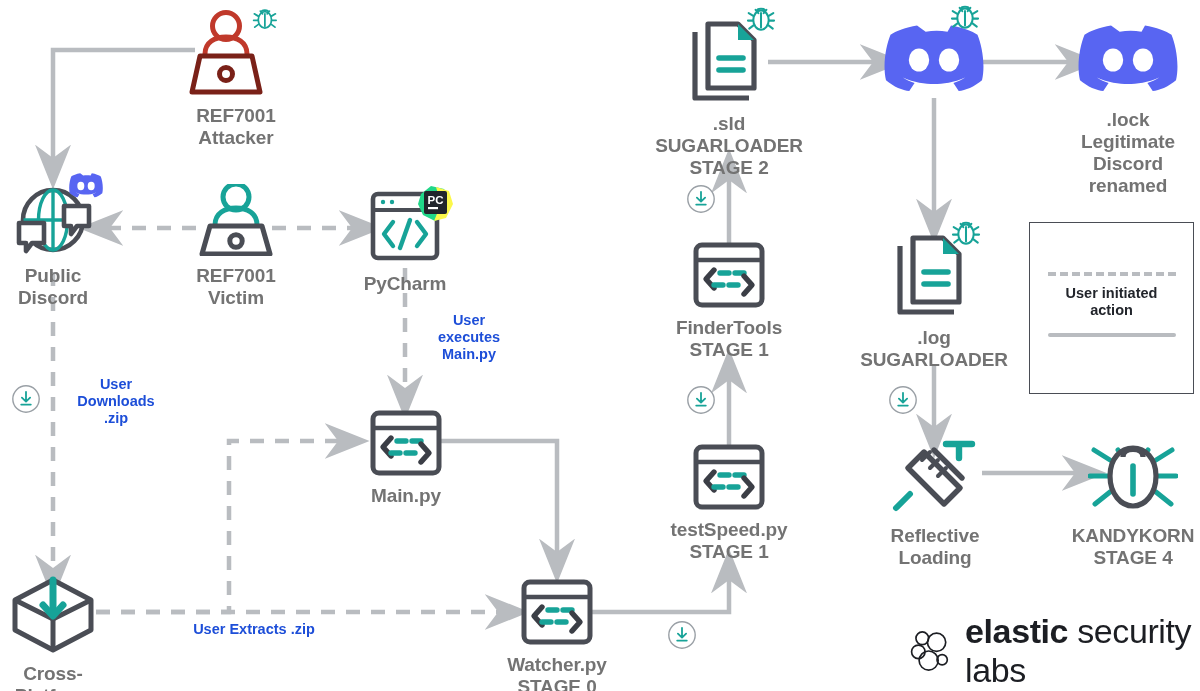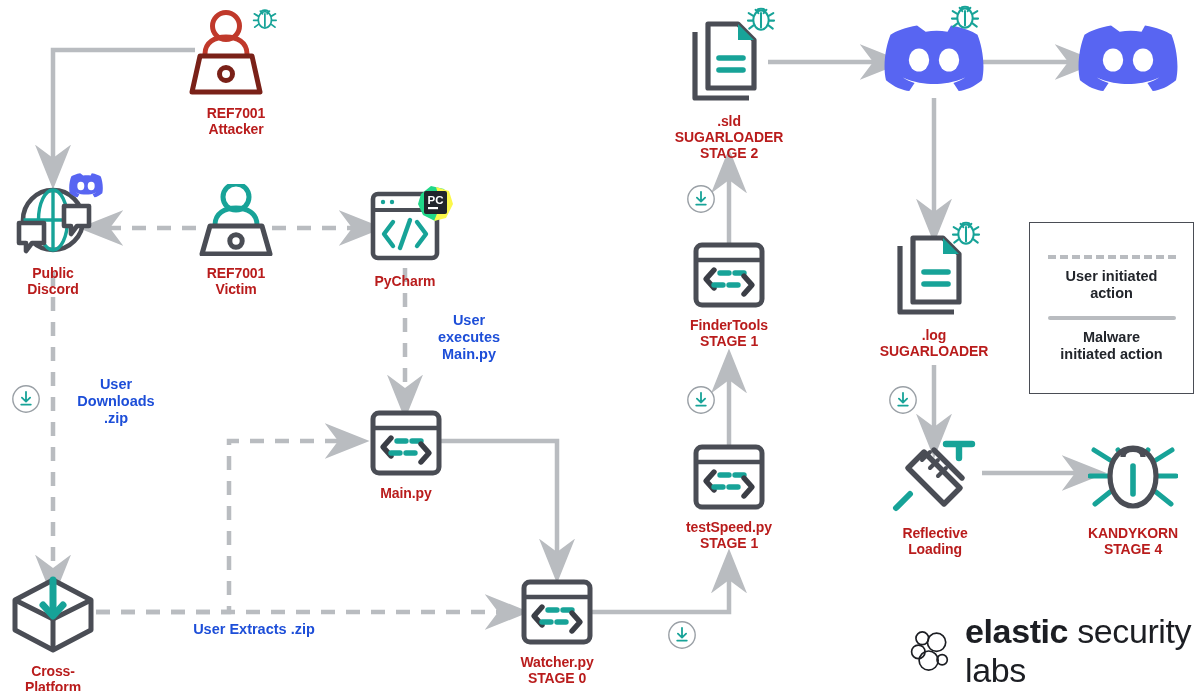--- a/index.html
+++ b/index.html
@@ -4,21 +4,21 @@
 <style>
   html,body{margin:0;padding:0;background:#ffffff;}
   body{
     width:1200px;height:691px;position:relative;overflow:hidden;
     font-family:"Liberation Sans", sans-serif;
     color:#1c1e23;
   }
   #canvas{position:absolute;inset:0;width:1200px;height:691px;}
   .node{position:absolute;display:flex;flex-direction:column;align-items:center;}
   .node .glyph{position:relative;display:block;}
-  .cap{margin-top:5px;text-align:center;font-size:14px;line-height:1.16;font-weight:700;color:#b91c1c;white-space:pre-line;letter-spacing:-0.1px;}
+  .cap{margin-top:5px;text-align:center;font-size:19px;line-height:1.16;font-weight:700;color:#737373;white-space:pre-line;letter-spacing:-0.1px;}
   .edge-label{position:absolute;font-size:14.5px;font-weight:700;line-height:1.16;color:#1d4ed8;text-align:center;white-space:pre-line;}
   .legend{
     position:absolute;border:1.6px solid #4a4d55;background:#fff;
     box-sizing:border-box;display:flex;flex-direction:column;
     align-items:center;justify-content:center;
   }
   .legend .lg-text{font-size:14.5px;font-weight:700;line-height:1.18;text-align:center;color:#22252b;white-space:pre-line;}
   .legend .lg-dash{width:128px;height:0;border-top:4px dashed #b9bcc0;margin:2px 0 9px;}
   .legend .lg-solid{width:128px;height:4px;background:#b9bcc0;border-radius:2px;margin:14px 0 9px;}
   .brand{position:absolute;display:flex;align-items:center;gap:11px;}
@@ -299,20 +299,24 @@
 </div>
 
 <div class="node" style="left:1078px;top:22px;width:100px;">
   <div class="glyph">
     <svg width="100" height="78" viewBox="0 0 100 78">
       <path d="M33 8 C22 10 11.5 14 6.5 18 C1.8 30 -1.5 51 2 67 C9.6 74 18.8 78 25.3 78.6 L30.6 69.8 C25.9 68.3 21.8 66.3 18.8 64 C30 69.6 41.2 71 50 71 C58.8 71 70 69.6 81.2 64 C78.2 66.3 74.1 68.3 69.4 69.8 L74.7 78.6 C81.2 78 90.4 74 98 67 C101.5 51 98.2 30 93.5 18 C88.5 14 78 10 67 8 L63.5 14.7 C56.4 13.5 48.8 13.5 41.7 14.7 Z" fill="#5865f2" transform="translate(0,-4) scale(1,0.93)"></path>
       <ellipse cx="35" cy="38" rx="10.2" ry="11.6" fill="#fff"></ellipse>
       <ellipse cx="65" cy="38" rx="10.2" ry="11.6" fill="#fff"></ellipse>
     </svg>
   </div>
+  <div class="cap">.lock
+Legitimate
+Discord
+renamed</div>
 </div>
 
 <div class="node" style="left:891px;top:232px;width:86px;">
   <div class="glyph">
     <svg width="86" height="86" viewBox="0 0 86 86">
       <path d="M9 14 L9 80 L63 80" fill="none" stroke="#4a4d55" stroke-width="5.2" stroke-linejoin="round"></path>
       <path d="M22 6 L52 6 L68 22 L68 70 L22 70 Z" fill="#fff" stroke="#4a4d55" stroke-width="5.2" stroke-linejoin="round"></path>
       <path d="M52 6 L52 22 L68 22 Z" fill="#17a398"></path>
       <path d="M33 40 L57 40 M33 52 L57 52" stroke="#17a398" stroke-width="5.6" stroke-linecap="round"></path>
     </svg>
@@ -372,22 +376,20 @@
 <div class="edge-label" style="left:414px;top:312px;width:110px;">User
 executes
 Main.py</div>
 <div class="edge-label" style="left:164px;top:621px;width:180px;">User Extracts .zip</div>
 
 <div class="legend" style="left:1029px;top:222px;width:165px;height:172px;">
   <div class="lg-dash"></div>
   <div class="lg-text">User initiated
 action</div>
   <div class="lg-solid"></div>
-  <div class="lg-text">Malware
-initiated action</div>
 </div>
 
 <div class="brand" style="left:908px;top:612px;">
   <svg width="58" height="58" viewBox="0 0 58 58">
     <g fill="none" stroke="#1c1e23" stroke-width="2.1">
       <circle cx="18" cy="13" r="8"></circle>
       <circle cx="36" cy="18" r="11.5"></circle>
       <circle cx="13" cy="30" r="8.5"></circle>
       <circle cx="26" cy="41" r="12"></circle>
       <circle cx="43" cy="40" r="6.5"></circle>

